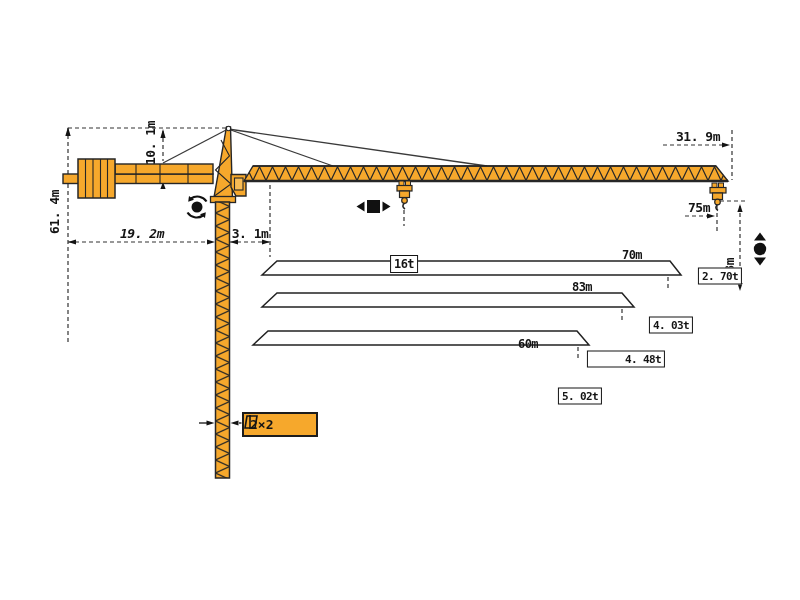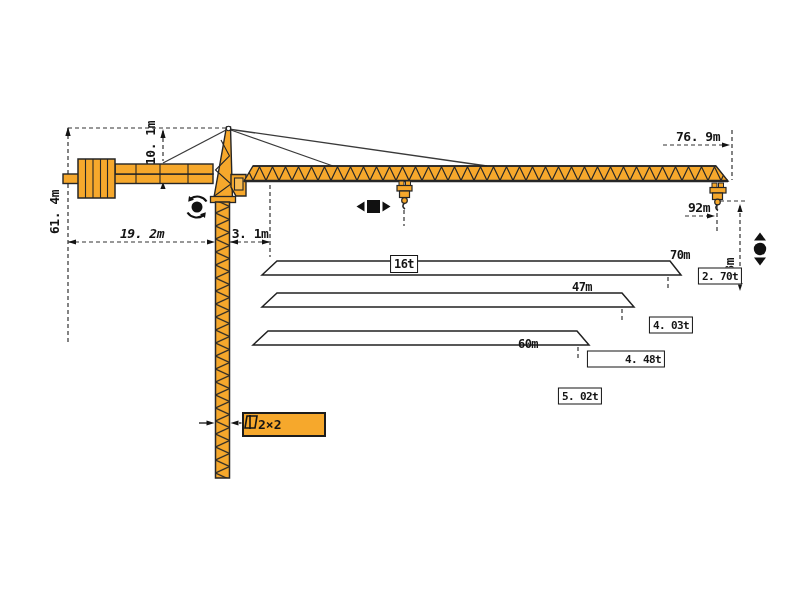--- a/index.html
+++ b/index.html
@@ -8,21 +8,21 @@
   #stage svg{position:absolute;left:0;top:0;}
   .lbl{position:absolute;font:700 13px "DejaVu Sans Mono","Liberation Mono",monospace;
        color:#141414;white-space:nowrap;transform:translate(-50%,-50%);letter-spacing:-0.5px;}
   .lbl.rot{transform:translate(-50%,-50%) rotate(-90deg);}
   .lbl.sm{font-size:12px;}
   .valbox{position:absolute;border:1.6px solid #141414;background:#ffffff;
           font:700 11px "DejaVu Sans Mono","Liberation Mono",monospace;color:#141414;
           padding:1px 3px;transform:translate(-50%,-50%);white-space:nowrap;letter-spacing:-0.6px;margin-top:28px;}
   .sectbox{position:absolute;left:242px;top:412px;width:62px;height:21px;
            background:#F6A82C;border:2px solid #1c1c1c;display:flex;align-items:center;
-           gap:6px;padding:0 4px 0 14px;}
+           gap:6px;padding:0 4px 0 6px;}
   .sectbox .txt{font:700 13px "DejaVu Sans Mono","Liberation Mono",monospace;color:#141414;}
 </style>
 </head>
 <body>
 
 <div id="stage">
 
   <svg width="800" height="600" viewBox="0 0 800 600">
     <defs>
       <pattern id="jibLat" width="13" height="15" patternUnits="userSpaceOnUse" x="253" y="166">
@@ -167,26 +167,26 @@
       <polygon points="214.5,423 206.5,420.4 206.5,425.6" fill="#141414" stroke="none"></polygon>
       <line x1="239" y1="423" x2="241.5" y2="423"></line>
       <polygon points="230.5,423 238.5,420.4 238.5,425.6" fill="#141414" stroke="none"></polygon>
     </g>
   </svg>
 
   <div class="lbl rot" style="left:54px;top:212px;">61. 4m</div>
   <div class="lbl rot" style="left:150px;top:143px;">10. 1m</div>
   <div class="lbl" style="left:142px;top:233px;font-style:italic;">19. 2m</div>
   <div class="lbl" style="left:250px;top:233px;">3. 1m</div>
-  <div class="lbl" style="left:698px;top:136px;">76. 9m</div>
-  <div class="lbl" style="left:699px;top:207px;">92m</div>
+  <div class="lbl" style="left:698px;top:136px;">31. 9m</div>
+  <div class="lbl" style="left:699px;top:207px;">75m</div>
   <div class="lbl rot" style="left:729px;top:269px;">48m</div>
 
-  <div class="lbl sm" style="left:632px;top:255px;margin-left:48px;">70m</div>
-  <div class="lbl sm" style="left:582px;top:287px;">47m</div>
+  <div class="lbl sm" style="left:632px;top:255px;">70m</div>
+  <div class="lbl sm" style="left:582px;top:287px;">83m</div>
   <div class="lbl sm" style="left:528px;top:344px;">60m</div>
 
   <div class="valbox" style="left:404px;top:236px;font-size:12px;">16t</div>
   <div class="valbox" style="left:720px;top:248px;">2. 70t</div>
   <div class="valbox" style="left:671px;top:297px;">4. 03t</div>
   <div class="valbox" style="left:626px;top:331px;padding-left:37px;">4. 48t</div>
   <div class="valbox" style="left:580px;top:368px;">5. 02t</div>
 
   <div class="sectbox">
     <svg width="14" height="16" viewBox="0 0 14 16">

